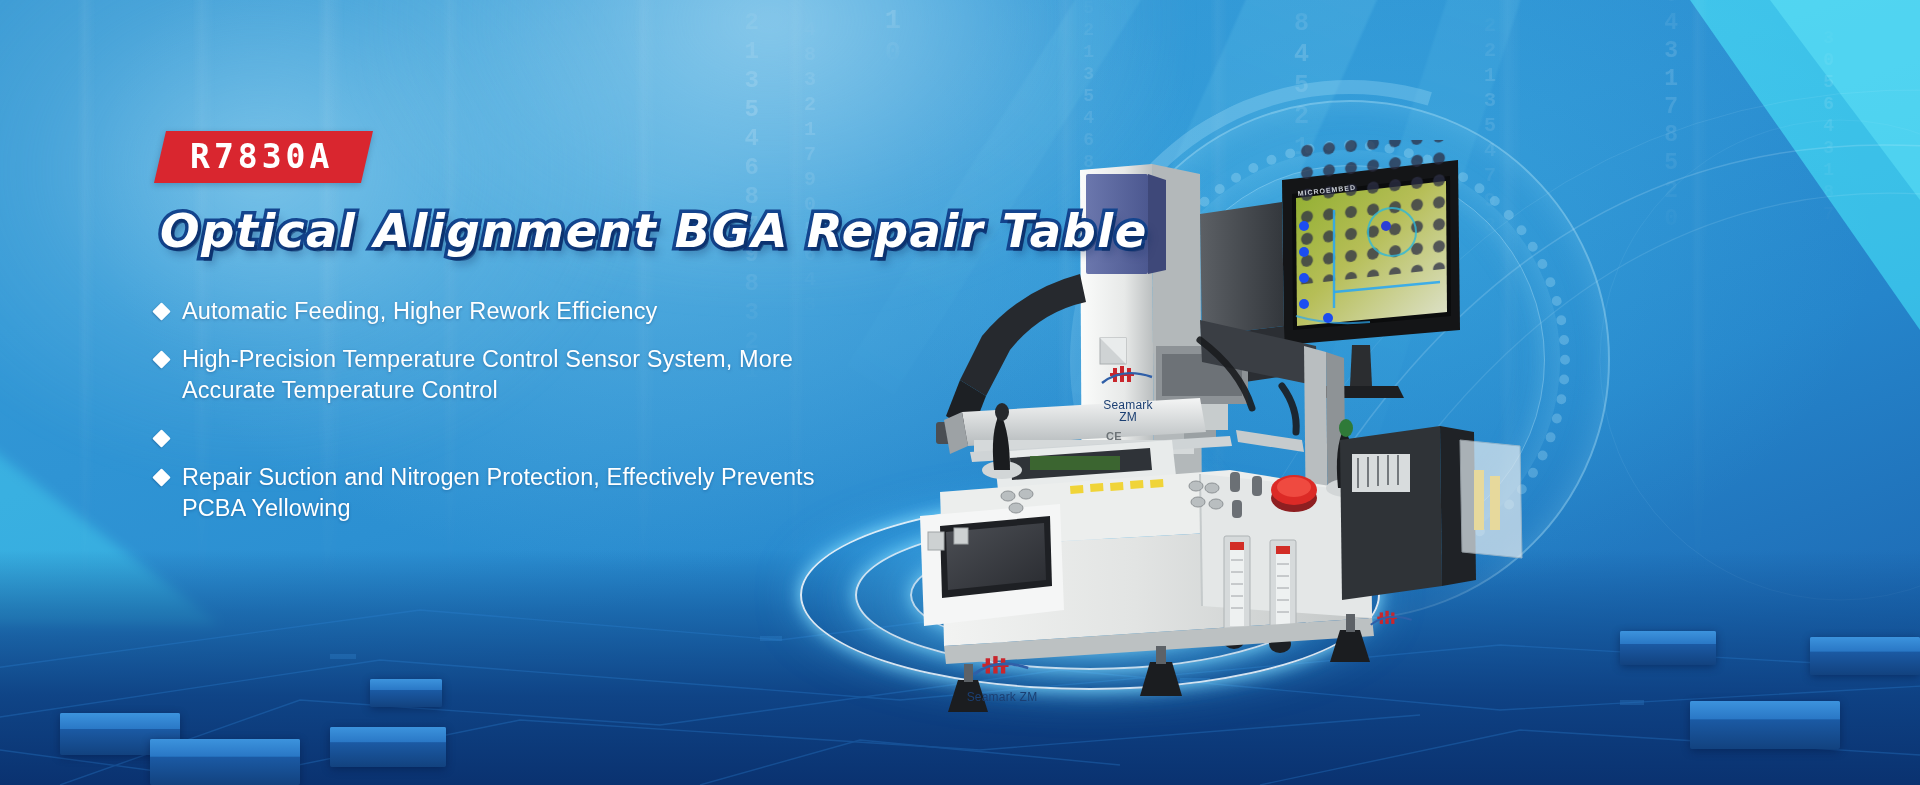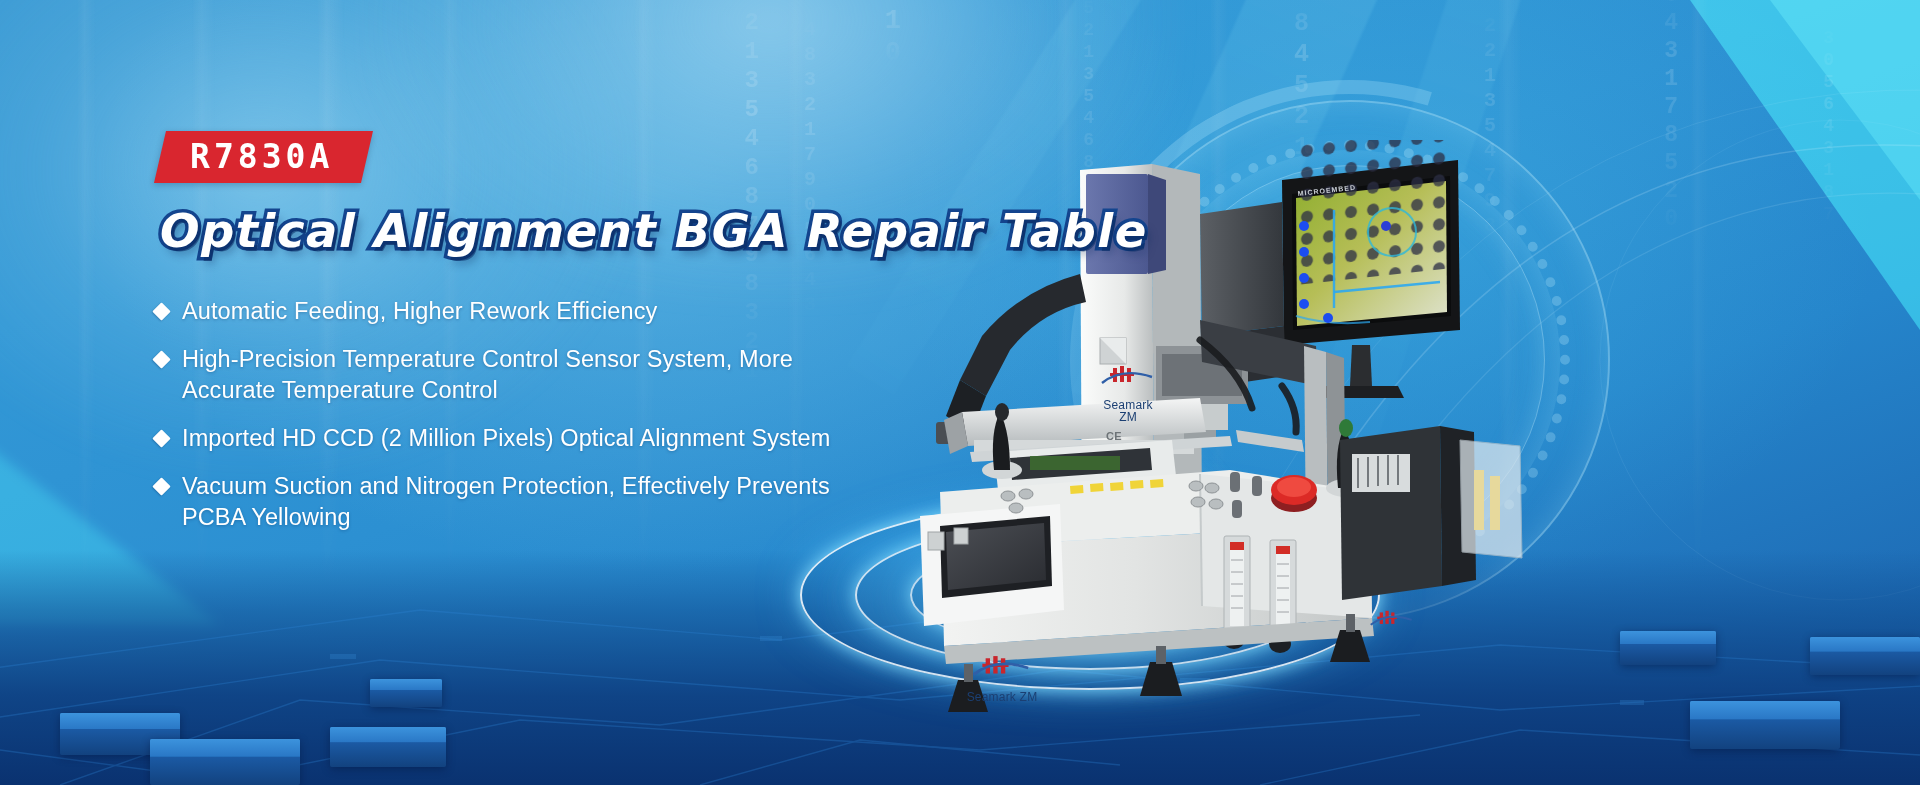--- a/index.html
+++ b/index.html
@@ -619,23 +619,22 @@
         <div class="bullet">
           <span class="bullet-marker"></span>
           <span class="bullet-text">Automatic Feeding, Higher Rework Efficiency</span>
         </div>
         <div class="bullet">
           <span class="bullet-marker"></span>
           <span class="bullet-text">High-Precision Temperature Control Sensor System, More Accurate Temperature Control</span>
         </div>
         <div class="bullet">
           <span class="bullet-marker"></span>
-          <span class="bullet-text">Imported HD CCD (2 Million Pixels) Optical Alignment System</span>
         </div>
         <div class="bullet">
           <span class="bullet-marker"></span>
-          <span class="bullet-text">Vacuum Suction and Nitrogen Protection, Effectively Prevents PCBA Yellowing</span>
+          <span class="bullet-text">Repair Suction and Nitrogen Protection, Effectively Prevents PCBA Yellowing</span>
         </div>
       </div>
 
   </div>
 
 </div>
 
 </body></html>

